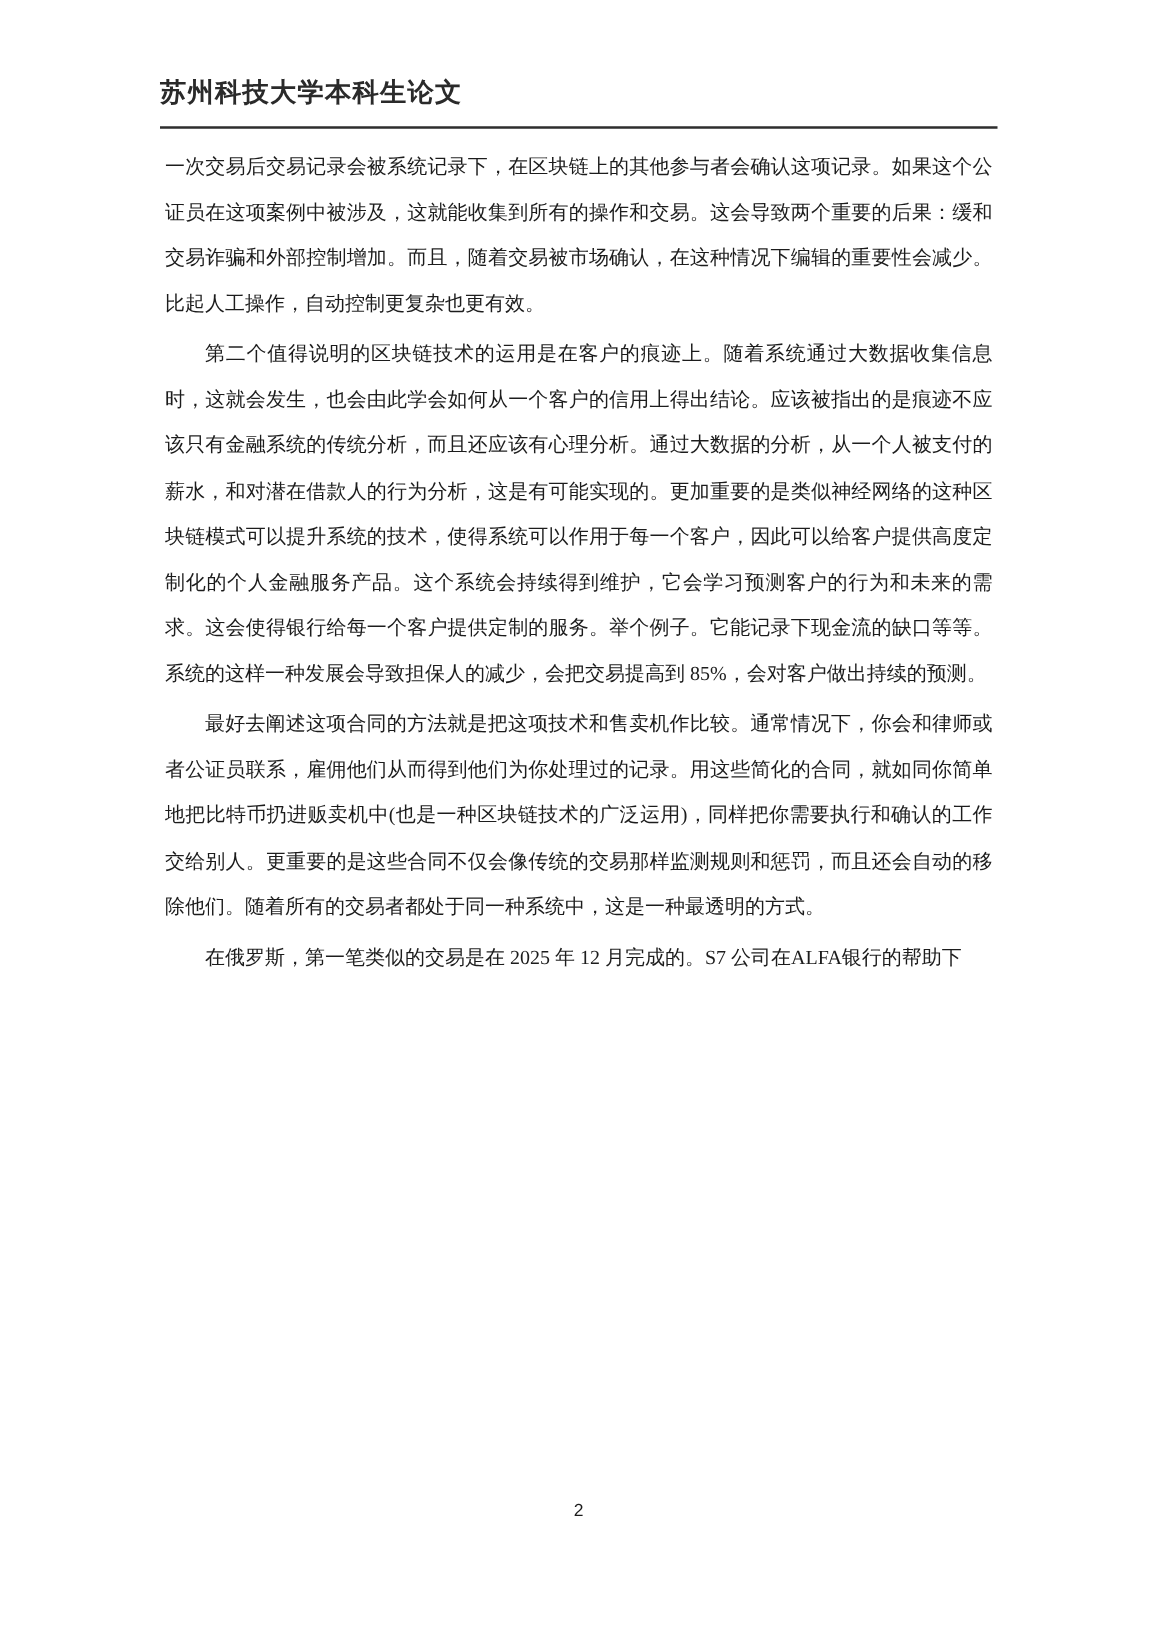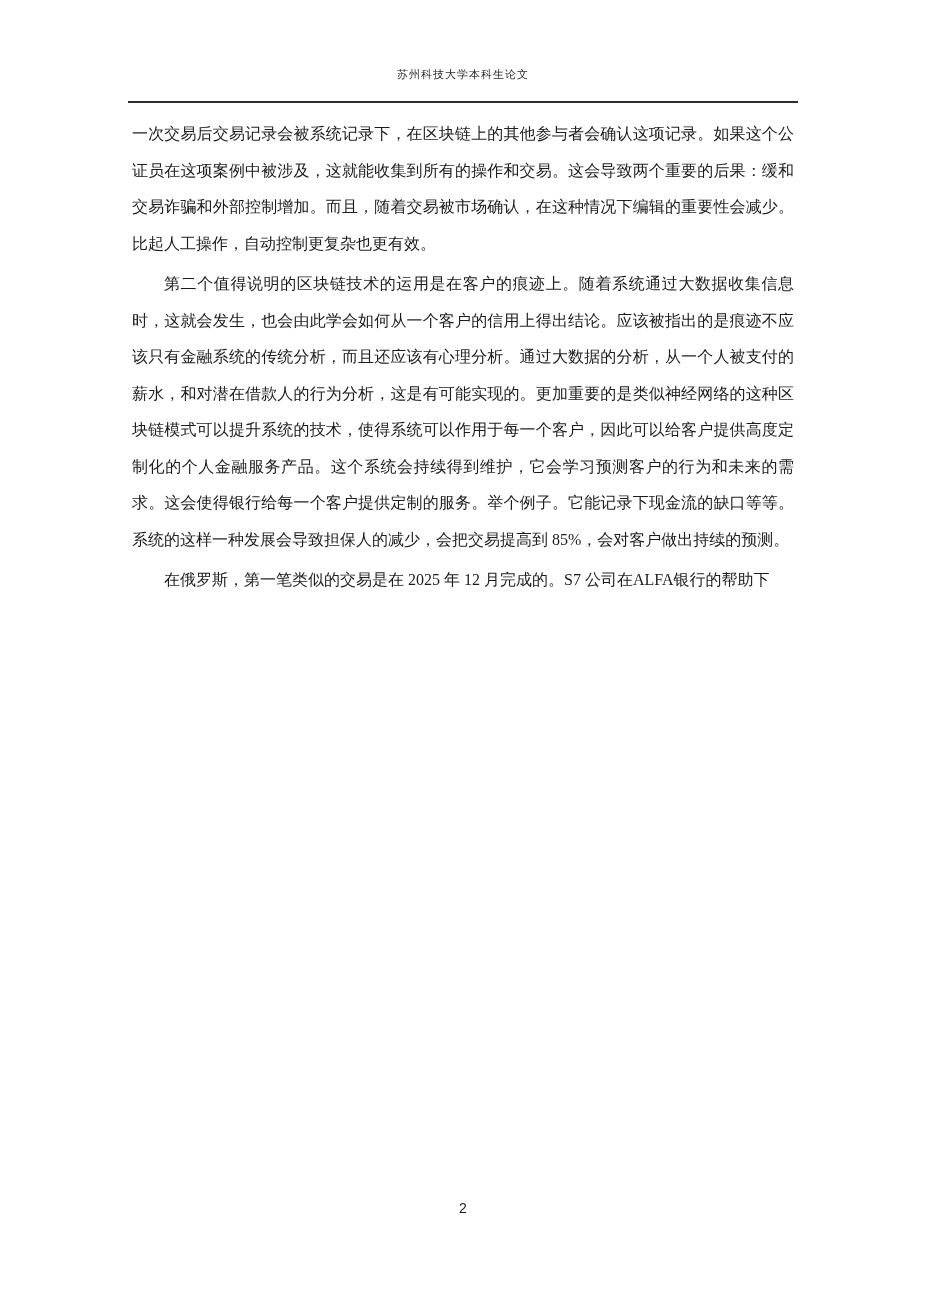--- a/index.html
+++ b/index.html
@@ -14,25 +14,26 @@
     background: #ffffff;
     overflow: hidden;
     font-family: "Liberation Serif", "DejaVu Serif", serif;
     color: #1c1c1c;
   }
   .running-header {
     position: absolute;
     top: 64px;
     left: 128px;
     width: 670px;
-    text-align: center;
-    font-size: 11px;
+    text-align: left;
+    font-size: 21px;
     line-height: 20px;
     color: #2a2a2a;
     letter-spacing: 1px;
+    font-weight: bold;
   }
   .header-rule {
     position: absolute;
     top: 101px;
     left: 128px;
     width: 670px;
     height: 2px;
     background: #2e2e2e;
   }
   .doc-body {
@@ -70,18 +71,19 @@
 
 <div class="page">
 
   <div class="running-header">苏州科技大学本科生论文</div>
 
   <div class="header-rule"></div>
 
   <div class="doc-body">
     <p class="para">一次交易后交易记录会被系统记录下，在区块链上的其他参与者会确认这项记录。如果这个公证员在这项案例中被涉及，这就能收集到所有的操作和交易。这会导致两个重要的后果：缓和交易诈骗和外部控制增加。而且，随着交易被市场确认，在这种情况下编辑的重要性会减少。比起人工操作，自动控制更复杂也更有效。</p>
     <p class="para indent">第二个值得说明的区块链技术的运用是在客户的痕迹上。随着系统通过大数据收集信息时，这就会发生，也会由此学会如何从一个客户的信用上得出结论。应该被指出的是痕迹不应该只有金融系统的传统分析，而且还应该有心理分析。通过大数据的分析，从一个人被支付的薪水，和对潜在借款人的行为分析，这是有可能实现的。更加重要的是类似神经网络的这种区块链模式可以提升系统的技术，使得系统可以作用于每一个客户，因此可以给客户提供高度定制化的个人金融服务产品。这个系统会持续得到维护，它会学习预测客户的行为和未来的需求。这会使得银行给每一个客户提供定制的服务。举个例子。它能记录下现金流的缺口等等。系统的这样一种发展会导致担保人的减少，会把交易提高到 85%，会对客户做出持续的预测。</p>
+    <p class="para indent">最好去阐述这项合同的方法就是把这项技术和售卖机作比较。通常情况下，你会和律师或者公证员联系，雇佣他们从而得到他们为你处理过的记录。用这些简化的合同，就如同你简单地把比特币扔进贩卖机中(也是一种区块链技术的广泛运用)，同样把你需要执行和确认的工作交给别人。更重要的是这些合同不仅会像传统的交易那样监测规则和惩罚，而且还会自动的移除他们。随着所有的交易者都处于同一种系统中，这是一种最透明的方式。</p>
     <p class="para indent">在俄罗斯，第一笔类似的交易是在 2025 年 12 月完成的。S7 公司在ALFA银行的帮助下</p>
   </div>
 
   <div class="page-footer">2</div>
 
 </div>
 
 </body></html>

